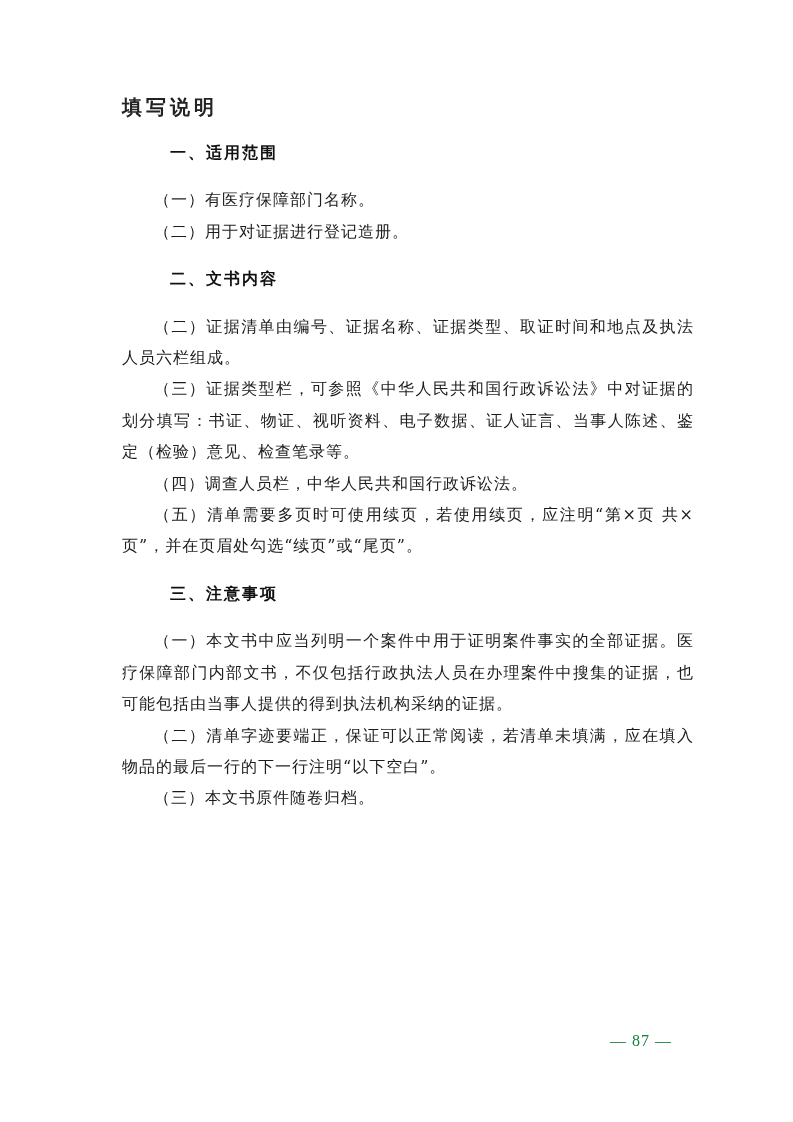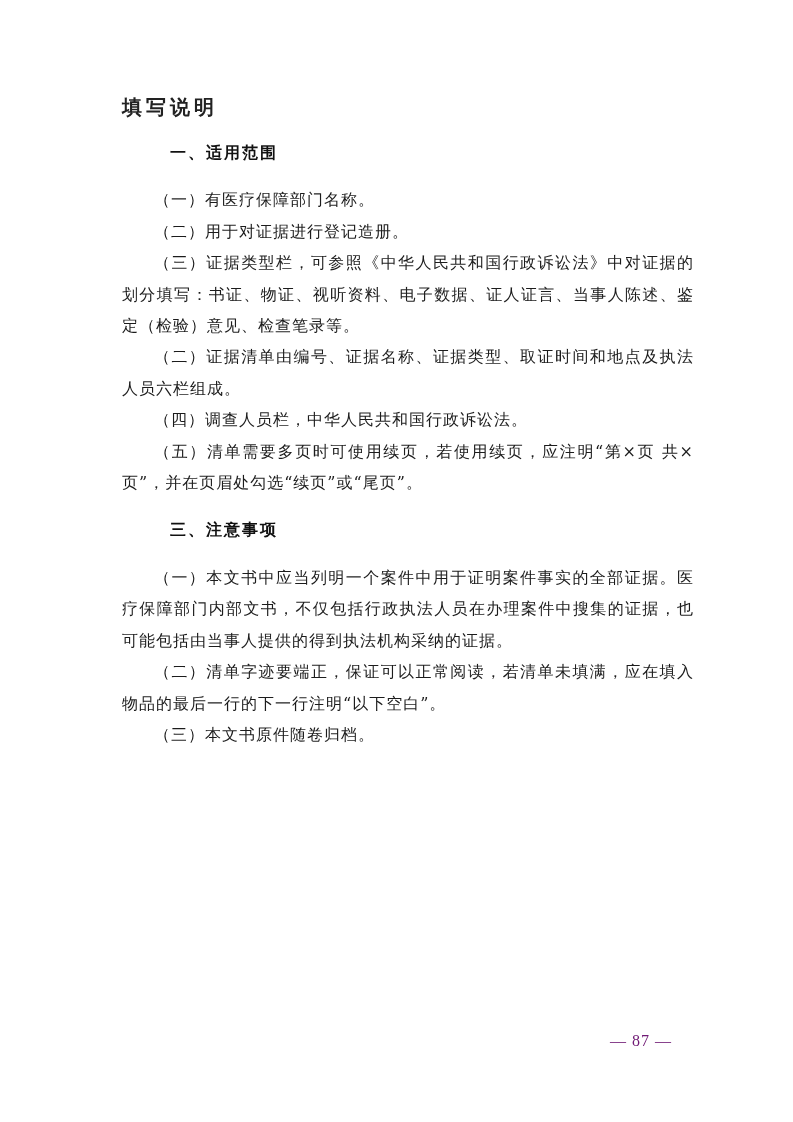--- a/index.html
+++ b/index.html
@@ -48,38 +48,39 @@
   .para {
     margin: 0;
     text-indent: 2em;
   }
   .page-number {
     position: absolute;
     right: 121px;
     bottom: 72px;
     font-size: 16px;
     letter-spacing: 1px;
-    color: #701a75;
+    color: #15803d;
     font-family: "Liberation Serif", "DejaVu Serif", serif;
   }
 </style>
 </head>
 <body>
 
 <div class="page">
   <div class="content">
     <h1 class="doc-title">填写说明</h1>
     <div class="body-flow">
 
       <h2 class="section-heading">一、适用范围</h2>
       <p class="para">（一）有医疗保障部门名称。</p>
       <p class="para">（二）用于对证据进行登记造册。</p>
 
+      <h2 class="section-heading">二、文书内容</h2>
+      <p class="para">（二）证据清单由编号、证据名称、证据类型、取证时间和地点及执法人员六栏组成。</p>
       <p class="para">（三）证据类型栏，可参照《中华人民共和国行政诉讼法》中对证据的划分填写：书证、物证、视听资料、电子数据、证人证言、当事人陈述、鉴定（检验）意见、检查笔录等。</p>
-      <p class="para">（二）证据清单由编号、证据名称、证据类型、取证时间和地点及执法人员六栏组成。</p>
       <p class="para">（四）调查人员栏，中华人民共和国行政诉讼法。</p>
       <p class="para">（五）清单需要多页时可使用续页，若使用续页，应注明“第×页 共×页”，并在页眉处勾选“续页”或“尾页”。</p>
 
       <h2 class="section-heading">三、注意事项</h2>
       <p class="para">（一）本文书中应当列明一个案件中用于证明案件事实的全部证据。医疗保障部门内部文书，不仅包括行政执法人员在办理案件中搜集的证据，也可能包括由当事人提供的得到执法机构采纳的证据。</p>
       <p class="para">（二）清单字迹要端正，保证可以正常阅读，若清单未填满，应在填入物品的最后一行的下一行注明“以下空白”。</p>
       <p class="para">（三）本文书原件随卷归档。</p>
 
     </div>
   </div>

